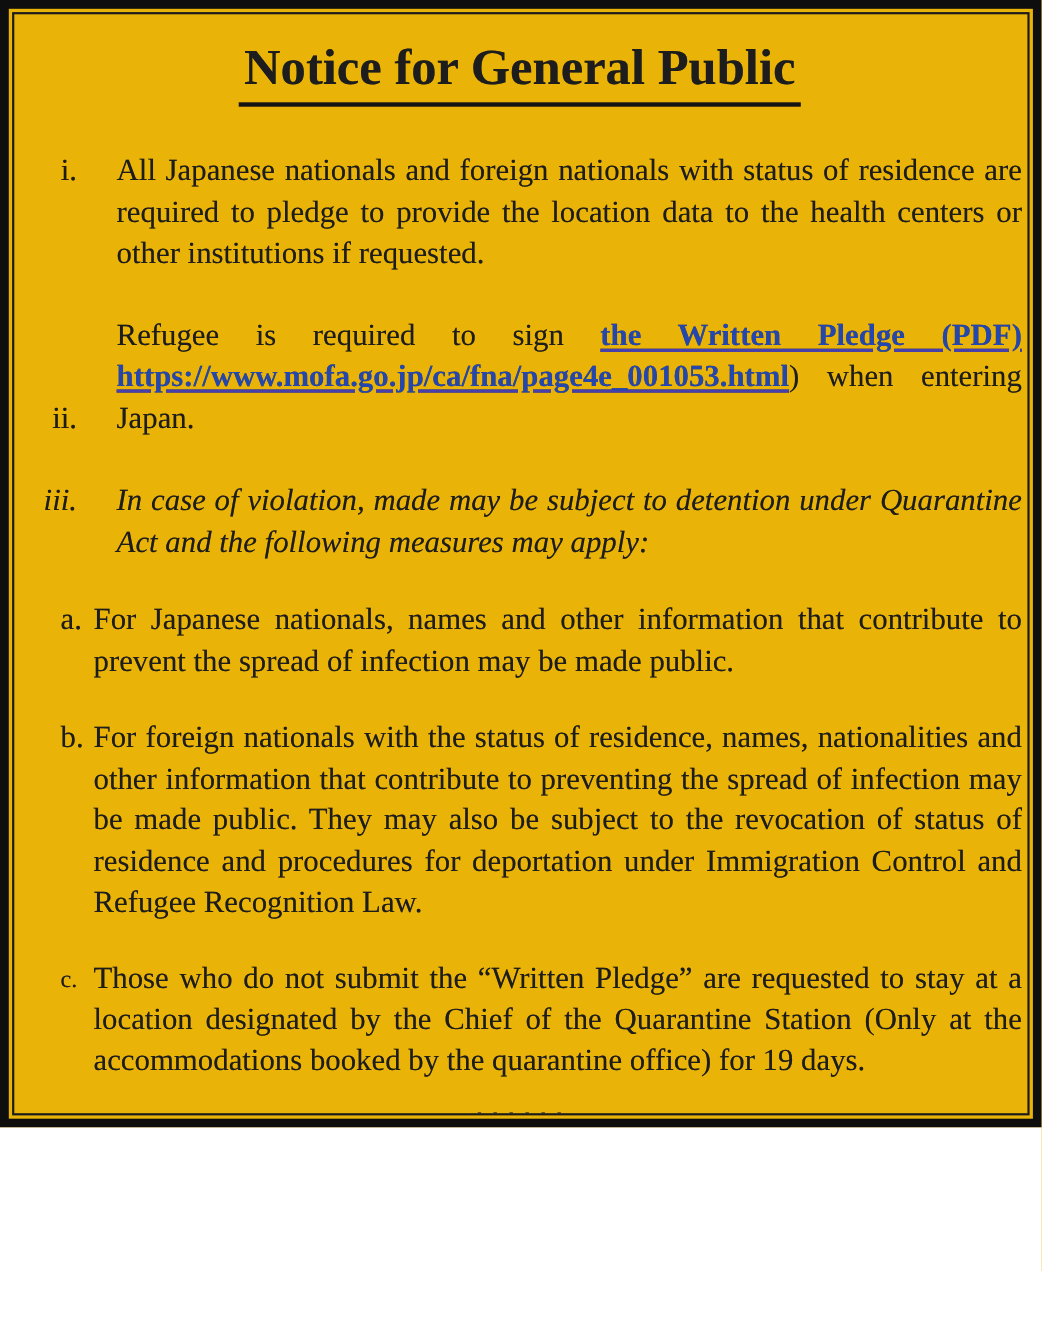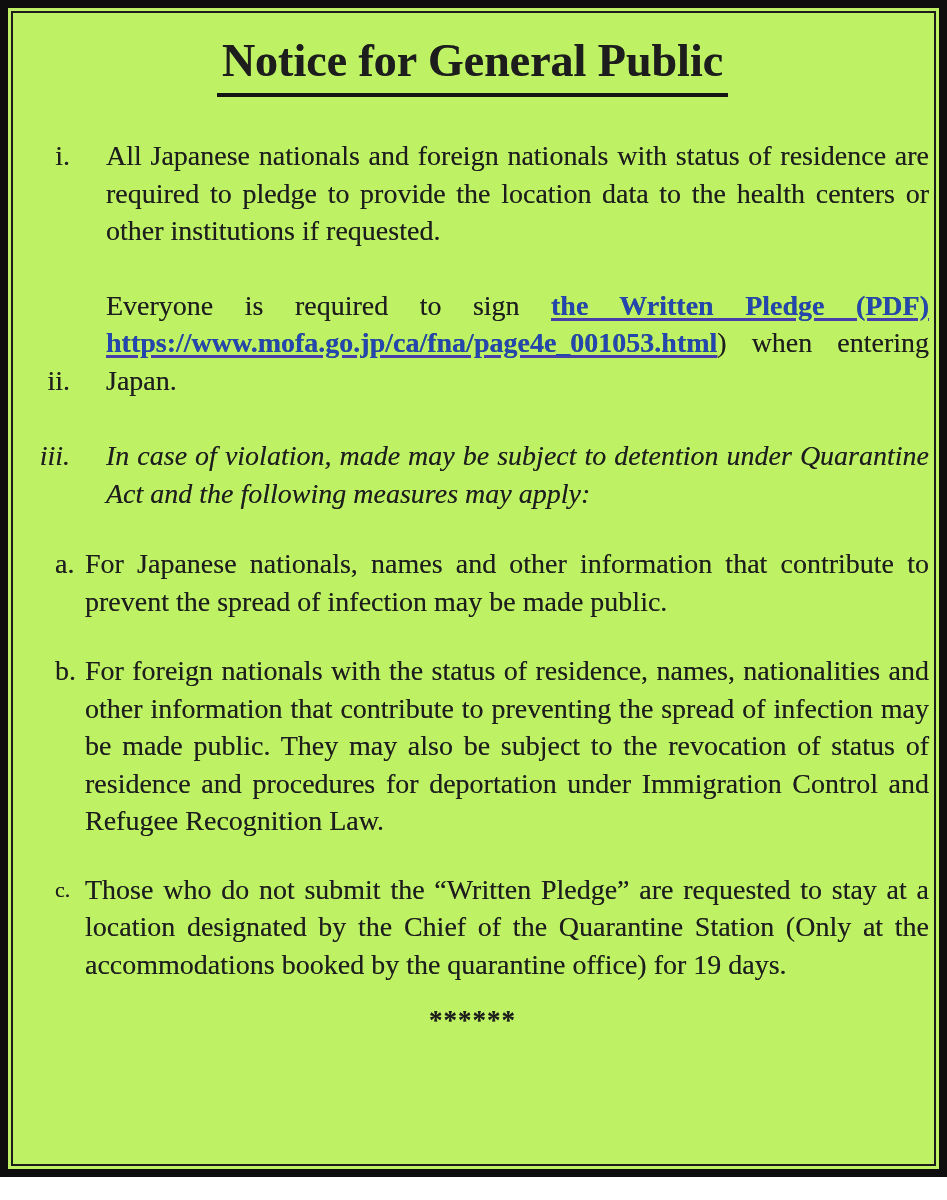--- a/index.html
+++ b/index.html
@@ -1,18 +1,18 @@
 <!DOCTYPE html>
 <html><head>
 <meta charset="utf-8">
 <style>
   html,body{margin:0;padding:0;background:#ffffff;}
   .sheet{
-    width:947px;height:1177px;box-sizing:border-box;
-    background:#bef264;
+    width:947px;height:1025px;box-sizing:border-box;
+    background:#eab308;
     border:8px solid #0e0e0e;
     padding:3px;
   }
   .inner{
     height:100%;box-sizing:border-box;
     border:2px solid #1c1c1c;
     padding:0 5px 0 3px;
     overflow:hidden;
     font-family:"Liberation Serif", serif;
     color:#1d1d1d;
@@ -74,21 +74,21 @@
     </h1>
 
 
     <div class="item m-i">
       <span class="marker">i.</span>
       <div class="body">All Japanese nationals and foreign nationals with status of residence are required to pledge to provide the location data to the health centers or other institutions if requested.</div>
     </div>
 
     <div class="item m-ii">
       <span class="marker">ii.</span>
-      <div class="body"><span>Everyone is required to sign </span><a class="doclink">the Written Pledge (PDF) https://www.mofa.go.jp/ca/fna/page4e_001053.html</a><span>) when entering Japan.</span></div>
+      <div class="body"><span>Refugee is required to sign </span><a class="doclink">the Written Pledge (PDF) https://www.mofa.go.jp/ca/fna/page4e_001053.html</a><span>) when entering Japan.</span></div>
     </div>
 
     <div class="item m-iii">
       <span class="marker">iii.</span>
       <div class="body">In case of violation, made may be subject to detention under Quarantine Act and the following measures may apply:</div>
     </div>
 
     <div class="subitem m-a">
       <span class="marker">a.</span>
       <div class="body">For Japanese nationals, names and other information that contribute to prevent the spread of infection may be made public.</div>

